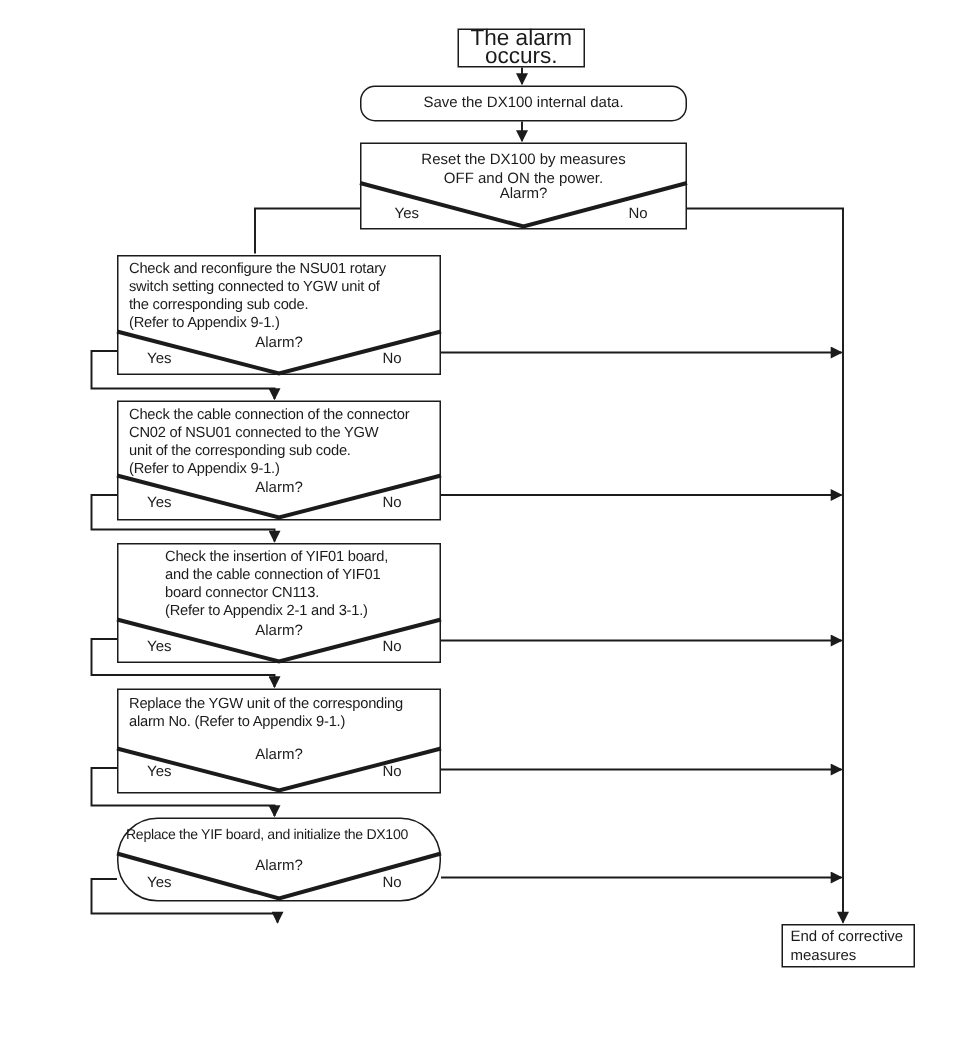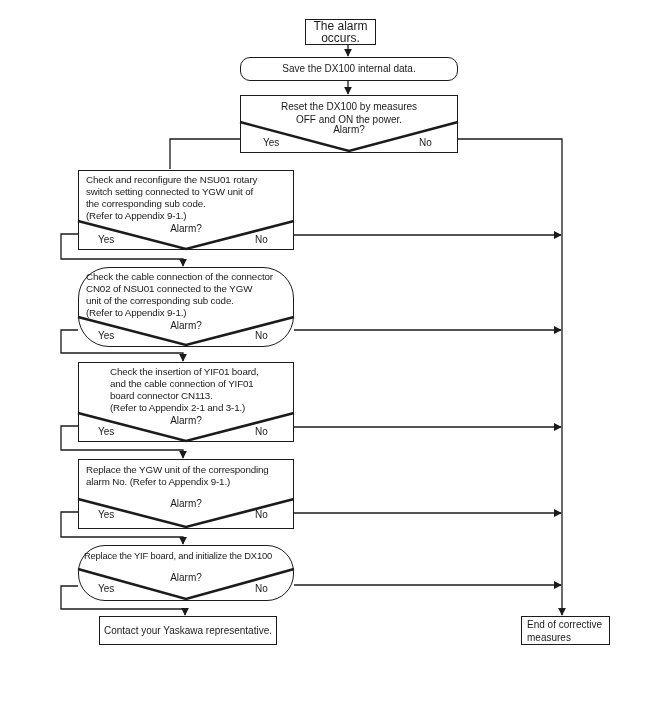--- a/index.html
+++ b/index.html
@@ -107,21 +107,21 @@
     <g stroke="#1b1b1b" stroke-width="2.6" fill="none">
       <path d="M240,122 L349,151 L458,122"></path>
       <path d="M78,221 L186,249 L294,221"></path>
       <path d="M78,317 L186,345 L294,317"></path>
       <path d="M78,413 L186,441 L294,413"></path>
       <path d="M78,499 L186,527 L294,499"></path>
       <path d="M78,569 L186,599 L294,569"></path>
     </g>
   </svg>
 
-  <div class="box center-text" style="left:305px; top:19px; width:71px; height:26px; font-size:12px;">
+  <div class="box center-text" style="left:305px; top:19px; width:85px; height:26px; font-size:15px;">
     <span>The alarm occurs.</span>
   </div>
 
   <div class="box center-text" style="left:240px; top:57px; width:218px; height:24px;border-radius:10px;">
     <span>Save the DX100 internal data.</span>
   </div>
 
   <div class="box" style="left:240px; top:95px; width:218px; height:58px;">
     <div class="reset-lines">
       <div>Reset the DX100 by measures</div>
@@ -137,21 +137,21 @@
       <div>Check and reconfigure the NSU01 rotary</div>
       <div>switch setting connected to YGW unit of</div>
       <div>the corresponding sub code.</div>
       <div>(Refer to Appendix 9-1.)</div>
     </div>
     <div class="q-label" style="top:52px;">Alarm?</div>
     <div class="yn-label" style="left:19px; top:63px;">Yes</div>
     <div class="yn-label" style="left:176px; top:63px;">No</div>
   </div>
 
-  <div class="box" style="left:78px; top:267px; width:216px; height:80px;border-radius:31px;">
+  <div class="box" style="left:78px; top:267px; width:216px; height:80px;">
     <div class="box-lines">
       <div>Check the cable connection of the connector</div>
       <div>CN02 of NSU01 connected to the YGW</div>
       <div>unit of the corresponding sub code.</div>
       <div>(Refer to Appendix 9-1.)</div>
     </div>
     <div class="q-label" style="top:52px;">Alarm?</div>
     <div class="yn-label" style="left:19px; top:62px;">Yes</div>
     <div class="yn-label" style="left:176px; top:62px;">No</div>
   </div>
@@ -180,23 +180,20 @@
 
   <div class="box" style="left:78px; top:545px; width:216px; height:56px;border-radius:27px;">
     <div class="box-lines tight">
       <div>Replace the YIF board, and initialize the DX100</div>
     </div>
     <div class="q-label" style="top:26px;">Alarm?</div>
     <div class="yn-label" style="left:19px; top:37px;">Yes</div>
     <div class="yn-label" style="left:176px; top:37px;">No</div>
   </div>
 
-  <div class="box center-text" style="left:99px; top:616px; width:178px; height:29px;">
-    <span>Contact your Yaskawa representative.</span>
-  </div>
 
   <div class="box" style="left:521px; top:616px; width:89px; height:29px;">
     <div class="end-lines">
       <div>End of corrective</div>
       <div>measures</div>
     </div>
   </div>
 
 </div>
 

